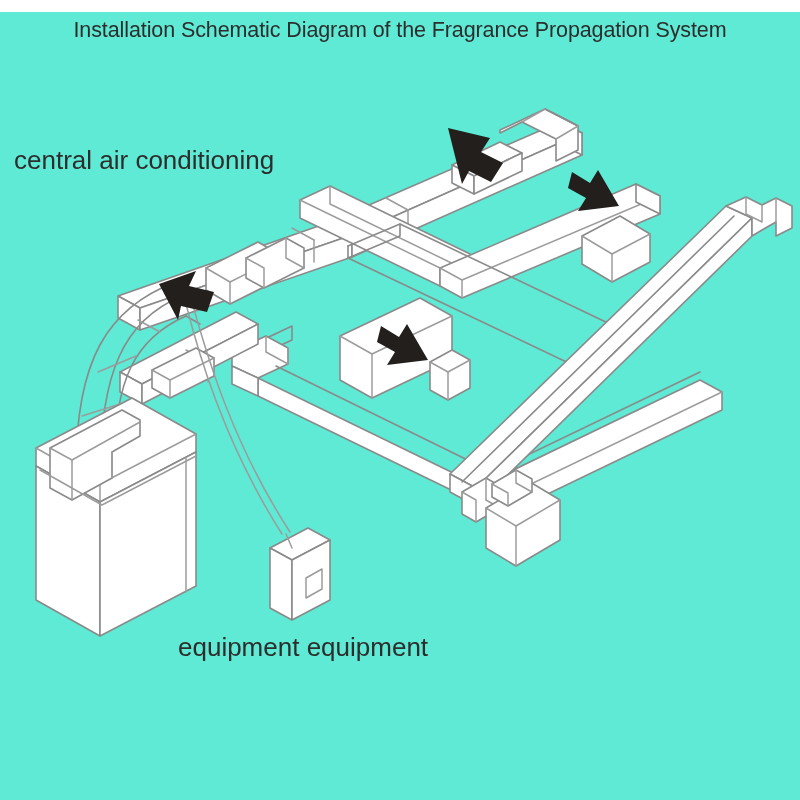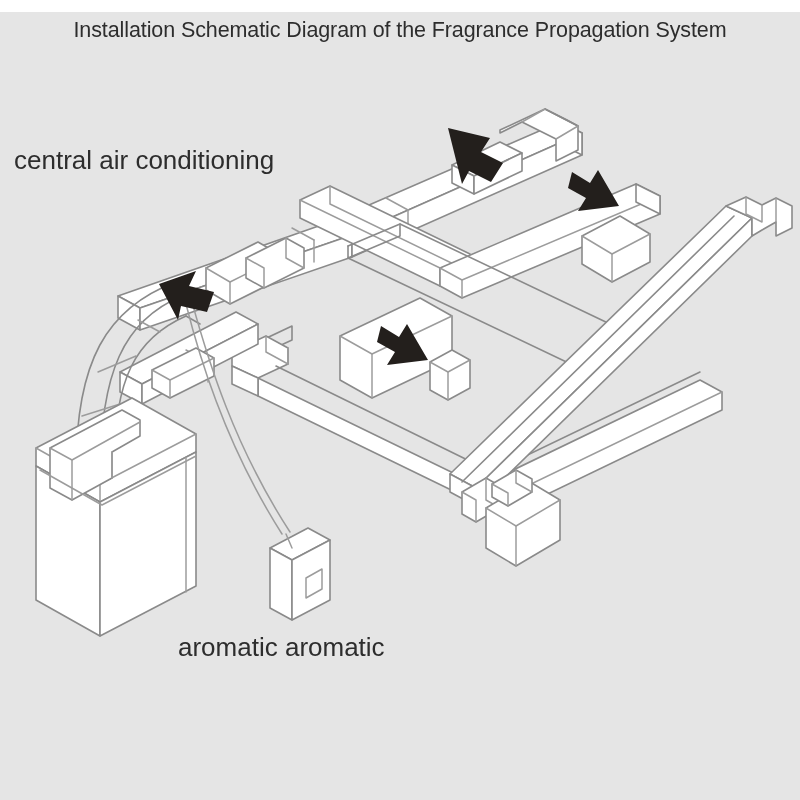--- a/index.html
+++ b/index.html
@@ -12,21 +12,21 @@
     width: 800px;
     height: 800px;
     overflow: hidden;
     font-family: "Liberation Sans", "DejaVu Sans", sans-serif;
     color: #2b2b2b;
   }
   #page {
     position: relative;
     width: 800px;
     height: 800px;
-    background: #e5e5e5;
+    background: #5eead4;
   }
   #diagram-title {
     position: absolute;
     left: 0;
     top: 16px;
     width: 800px;
     text-align: center;
     font-size: 21.5px;
     line-height: 28px;
     letter-spacing: -0.1px;
@@ -307,15 +307,15 @@
     </g>
 
     <g>
       <path class="arrow" d="M 381,326 L 399,337 L 407,324 L 428,360 L 387,365 L 395,352 L 377,342 Z"></path>
     </g>
 
   </svg>
 
   <div class="diagram-label" id="label-central-air-conditioning">central air conditioning</div>
 
-  <div class="diagram-label" id="label-aromatic-equipment">aromatic aromatic</div>
+  <div class="diagram-label" id="label-aromatic-equipment">equipment equipment</div>
 
 </div>
 
 </body></html>

